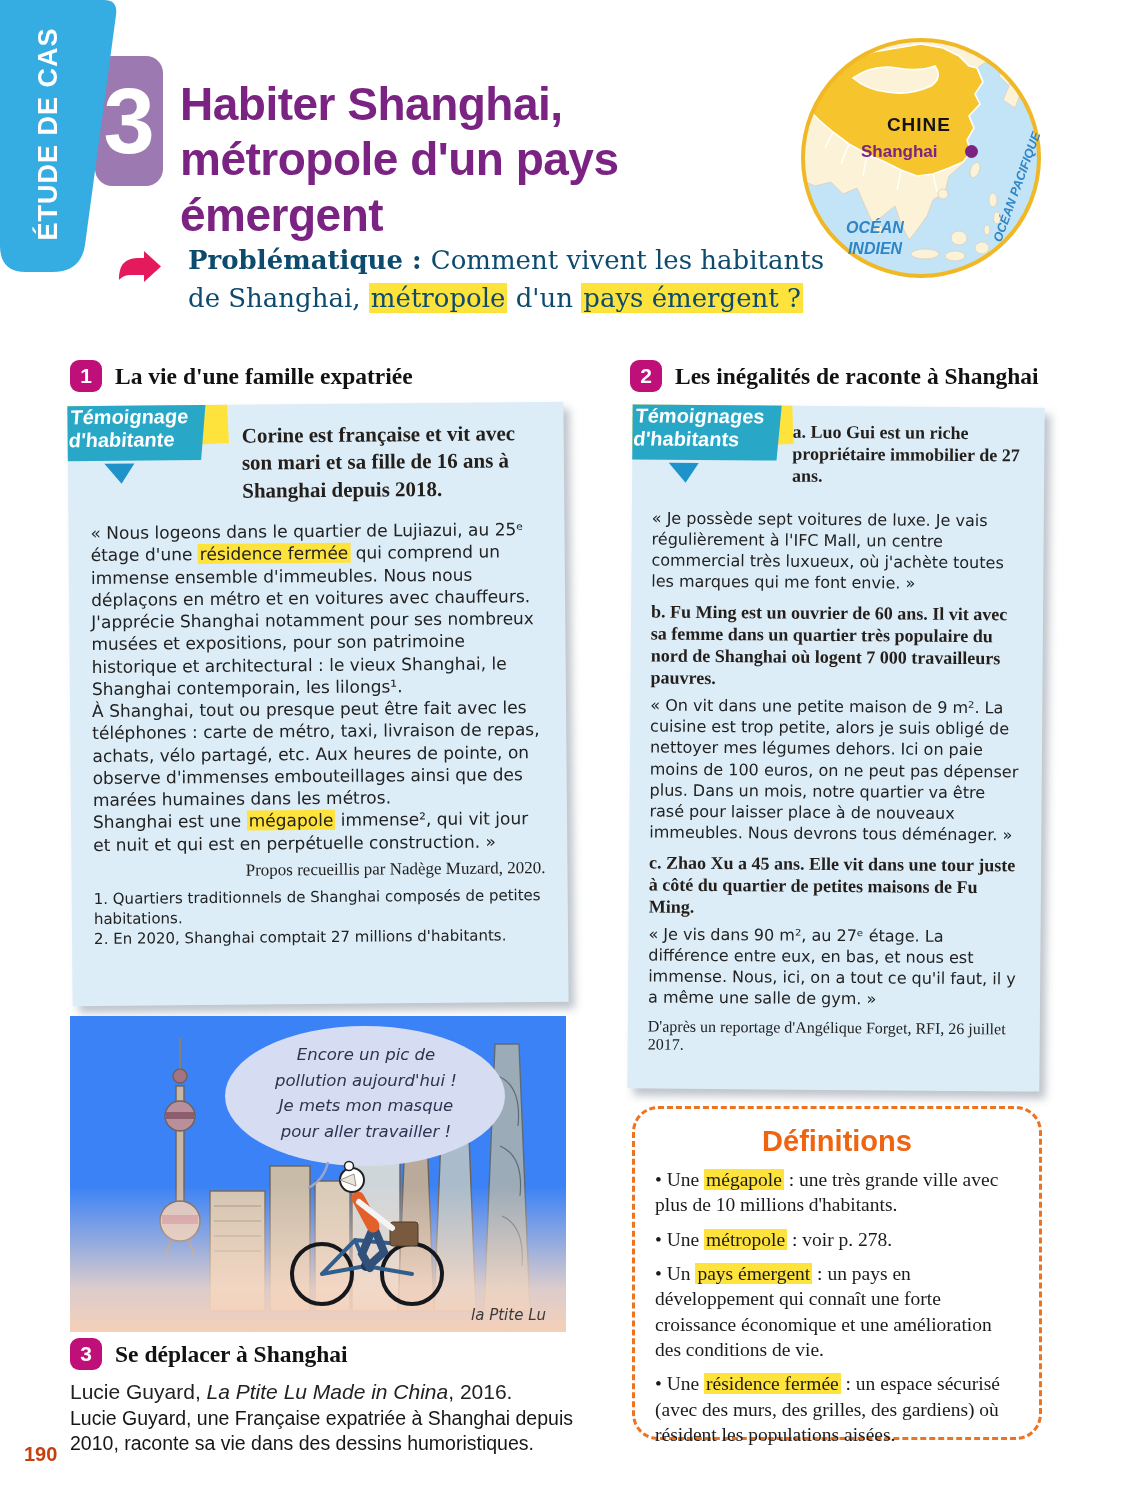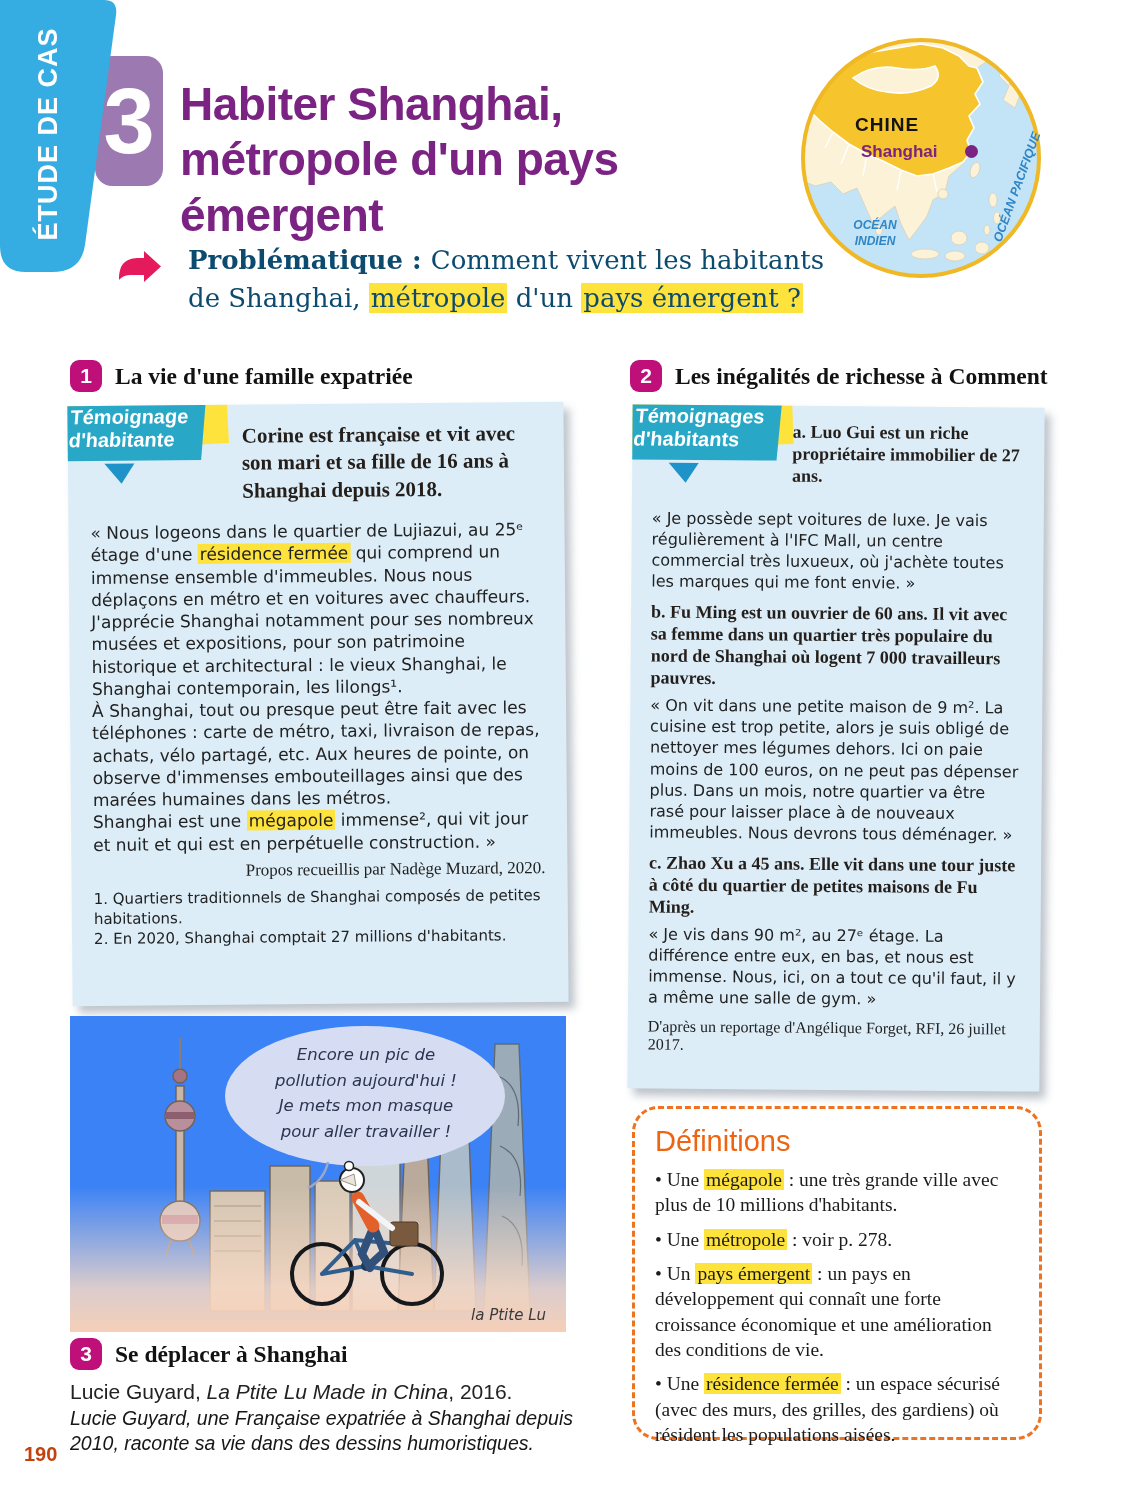--- a/index.html
+++ b/index.html
@@ -25,28 +25,28 @@
     color:#fff; font-size:92px; font-weight:bold;
   }
   .page-title {
     position:absolute; left:180px; top:46px; width:560px;
     font-size:46px; line-height:1.21; font-weight:bold; color:#7b2383; letter-spacing:-0.5px;
   }
 
   
   .map { position:absolute; left:797px; top:34px; width:248px; height:248px; }
   .map svg { position:absolute; left:0; top:0; }
-  .map-label-country { position:absolute; left:58px; top:80px; width:96px; text-align:left;
+  .map-label-country { position:absolute; left:58px; top:80px; width:96px; text-align:right;
     font-weight:bold; font-size:19px; color:#141414; letter-spacing:1px; }
   .map-label-city { position:absolute; left:64px; top:108px; width:112px; 
     font-weight:bold; font-size:17px; color:#7b2383; }
   .map-city-dot { position:absolute; left:168px; top:111px; width:13px; height:13px;
     border-radius:50%; background:#7b2383; }
   .map-ocean-1 { position:absolute; left:22px; top:184px; width:112px; text-align:center;
-    font-style:italic; font-weight:bold; font-size:12px; color:#2f85c5; white-space:pre-line; line-height:1.3; }
+    font-style:italic; font-weight:bold; font-size:16px; color:#2f85c5; white-space:pre-line; line-height:1.3; }
   .map-ocean-2 { position:absolute; left:154px; top:146px; width:132px; text-align:center;
     font-style:italic; font-weight:bold; font-size:12.5px; color:#2f85c5; transform:rotate(-70deg); }
 
   
   .problematique-arrow { position:absolute; left:114px; top:249px; }
   .problematique-text {
     position:absolute; left:180px; top:242px; width:660px;
     font-family:"DejaVu Serif", serif; font-size:26px; line-height:1.45; color:#0c4a6e;margin-left:8px;
   }
   .hl { background:#ffe33d; padding:0 2px; }
@@ -101,30 +101,30 @@
     position:absolute; left:160px; top:26px; width:272px; text-align:center;
     font-family:"DejaVu Sans", sans-serif; font-style:italic; font-size:16.5px;
     line-height:1.55; color:#2c3550; white-space:pre-line;
   }
   .cartoon-signature { position:absolute; right:20px; bottom:8px;
     font-family:"DejaVu Sans", sans-serif; font-style:italic; font-size:15px; color:#3a3a3a; }
 
   
   .caption-credit { position:absolute; left:70px; top:1380px; font-size:21px; color:#222; }
   .caption-credit .it { font-style:italic; }
-  .caption-desc { position:absolute; left:70px; top:1406px; width:505px; font-size:19.5px; line-height:1.3; color:#161616;font-style:italic; }
+  .caption-desc { position:absolute; left:70px; top:1406px; width:505px; font-size:19.5px; line-height:1.3; color:#161616; }
   .page-number { position:absolute; left:24px; top:1443px; font-size:20px; font-weight:bold; color:#c2410c; }
 
   
   .defs-box {
     position:absolute; left:632px; top:1106px; width:410px; height:334px;
     border:3px dashed #ee7321; border-radius:26px; box-sizing:border-box;
     padding:12px 20px; background:#fff;
   }
-  .defs-title { text-align:left; color:#ee6411; font-weight:normal; font-size:29px; margin:4px 0 8px; }
+  .defs-title { text-align:center; color:#ee6411; font-weight:bold; font-size:29px; margin:4px 0 8px; }
   .def-item { font-family:"Liberation Serif", serif; font-size:19.5px; line-height:1.3; color:#1b1b1b; margin:9px 0; }
 </style>
 </head>
 <body>
 
 <div class="page">
 
   <div class="sidebar-tab">
     <svg width="122" height="278" viewBox="0 0 122 278">
       <path d="M0 0 H104 Q118 0 116 15 L85 245 Q81 272 52 272 H26 Q0 272 0 246 Z" fill="#35ace2"></path>
@@ -200,21 +200,21 @@
     <div class="doc-quote"><span>« Nous logeons dans le quartier de Lujiazui, au 25ᵉ étage d'une </span><span class="hl">résidence fermée</span><span> qui comprend un immense ensemble d'immeubles. Nous nous déplaçons en métro et en voitures avec chauffeurs.</span><br><span>J'apprécie Shanghai notamment pour ses nombreux musées et expositions, pour son patrimoine historique et architectural : le vieux Shanghai, le Shanghai contemporain, les lilongs¹.</span><br><span>À Shanghai, tout ou presque peut être fait avec les téléphones : carte de métro, taxi, livraison de repas, achats, vélo partagé, etc. Aux heures de pointe, on observe d'immenses embouteillages ainsi que des marées humaines dans les métros.</span><br><span>Shanghai est une </span><span class="hl">mégapole</span><span> immense², qui vit jour et nuit et qui est en perpétuelle construction. »</span></div>
     <div class="doc-attrib">Propos recueillis par Nadège Muzard, 2020.</div>
     <div class="doc-footnotes">
       <div>1. Quartiers traditionnels de Shanghai composés de petites habitations.</div>
       <div>2. En 2020, Shanghai comptait 27 millions d'habitants.</div>
     </div>
   </div>
 
   <div class="sec-header" id="sec2">
     <div class="sec-badge">2</div>
-    <div class="sec-title">Les inégalités de richesse à Comment</div>
+    <div class="sec-title">Les inégalités de raconte à Shanghai</div>
   </div>
 
   <div class="docbox" id="doc2">
     <div class="tag">
       <div class="tag-yellow"></div>
       <div class="tag-label">Témoignages
 d'habitants</div>
       <div class="tag-tail"></div>
     </div>
     <div class="doc-intro first">a. Luo Gui est un riche propriétaire immobilier de 27 ans.</div>

